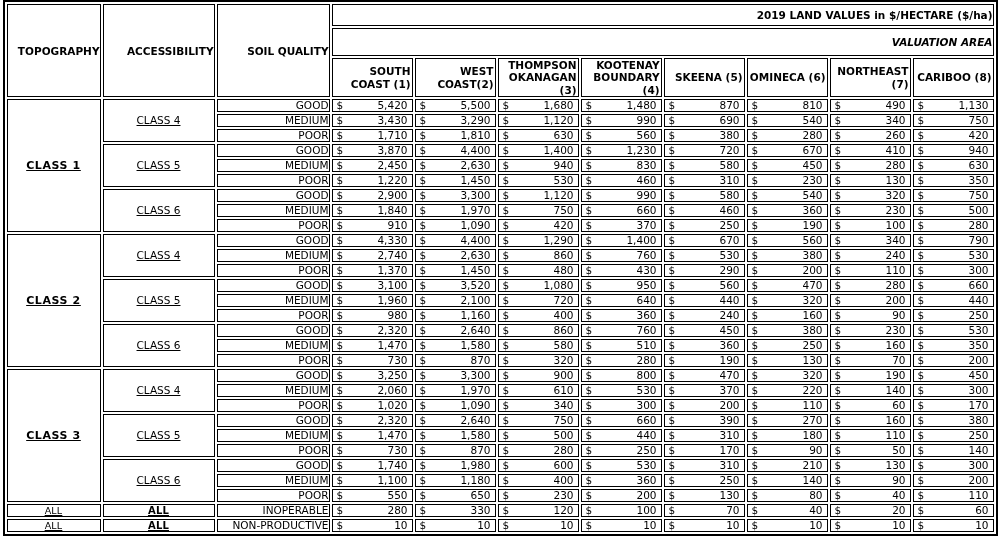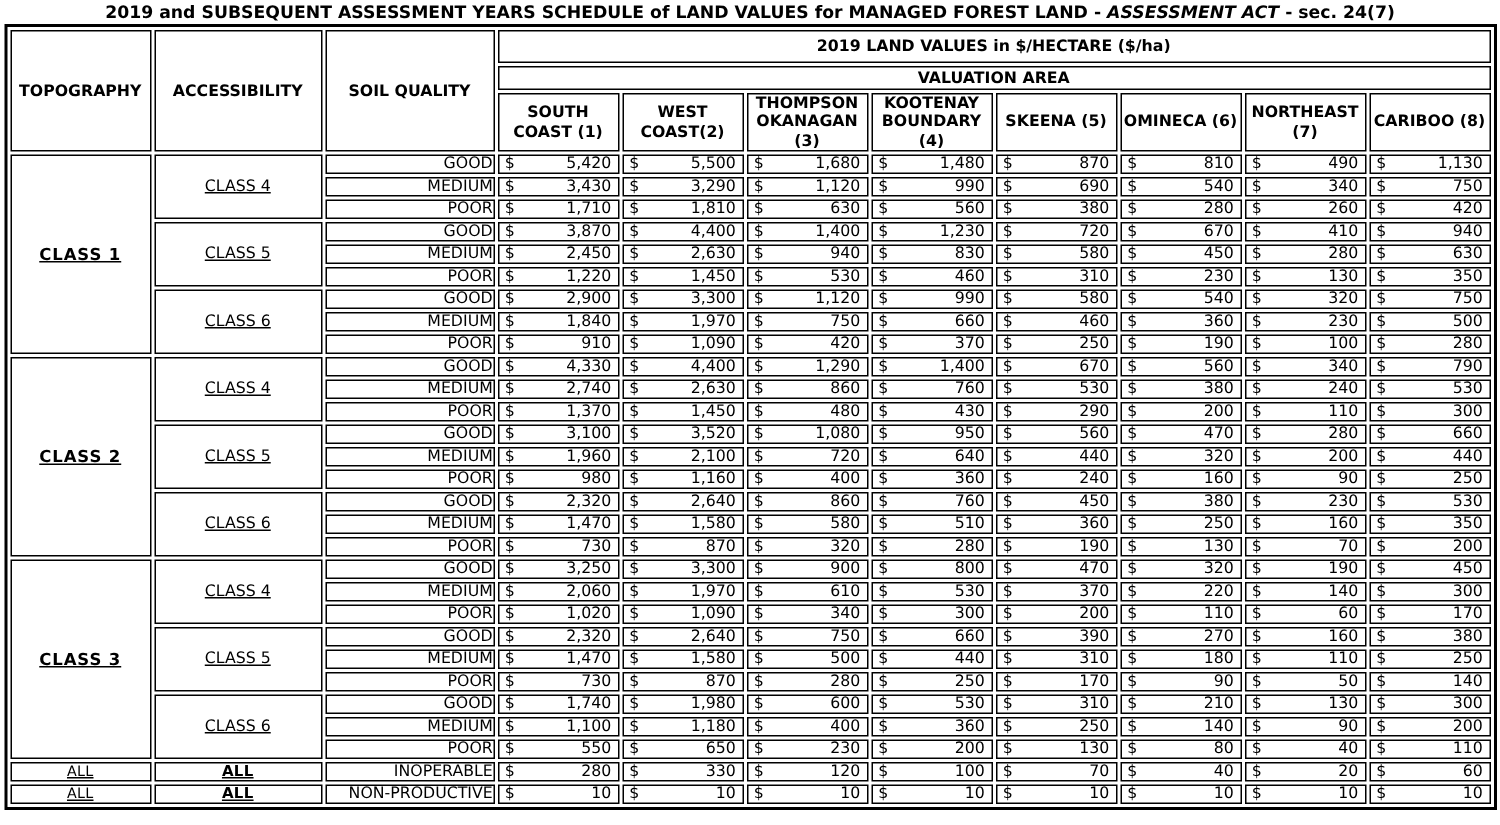--- a/index.html
+++ b/index.html
@@ -5,37 +5,36 @@
   html,body{margin:0;padding:0;background:#fff;color:#000;
     font-family:"DejaVu Sans","Liberation Sans",sans-serif;}
   .page{width:1000px;height:550px;overflow:hidden;background:#fff;}
   .title{text-align:center;font-weight:bold;font-size:11.5px;line-height:15px;
     padding-top:1px;white-space:nowrap;}
   .title .it{font-style:italic;}
   table{border-collapse:separate;border-spacing:2px;table-layout:fixed;
     margin:0 auto;border:2px solid #000;background:#fff;}
   th,td{border:1px solid #000;background:#fff;box-sizing:border-box;
     overflow:hidden;padding:0;vertical-align:middle;}
-  th{font-weight:bold;font-size:10.5px;text-align:center;margin-top:42px;}
+  th{font-weight:bold;font-size:10.5px;text-align:right;margin-top:42px;}
   th.lv{height:22px;}
-  th.va{height:16px;}
+  th.va{height:28px;font-style:italic;}
   th.area{height:38px;line-height:1.18;font-size:10.5px;padding:0 1px;}
   tbody td{height:13px;font-size:10.5px;line-height:11px;}
   td.topo{font-weight:bold;text-align:center;font-size:11px;letter-spacing:.6px;text-decoration:underline;}
   td.acc{text-align:center;text-decoration:underline;}
   td.soil{text-align:right;}
   td.val .vw{display:flex;justify-content:space-between;align-items:center;padding:0 4px;}
   td.topo.all{font-weight:normal;font-size:9.5px;letter-spacing:.2px;}
   td.acc.all2{font-weight:600;font-size:10px;letter-spacing:.2px;}
 </style>
 </head>
 <body>
 
 <div class="page">
-  <div class="title"><span>2019 and SUBSEQUENT ASSESSMENT YEARS SCHEDULE of LAND VALUES for MANAGED FOREST LAND - </span><span class="it">ASSESSMENT ACT</span><span> - sec. 24(7)</span></div>
 
   <table>
     <colgroup>
       <col style="width:94px">
         <col style="width:112px">
         <col style="width:113px">
       <col style="width:81px">
         <col style="width:81px">
         <col style="width:81px">
         <col style="width:81px">

